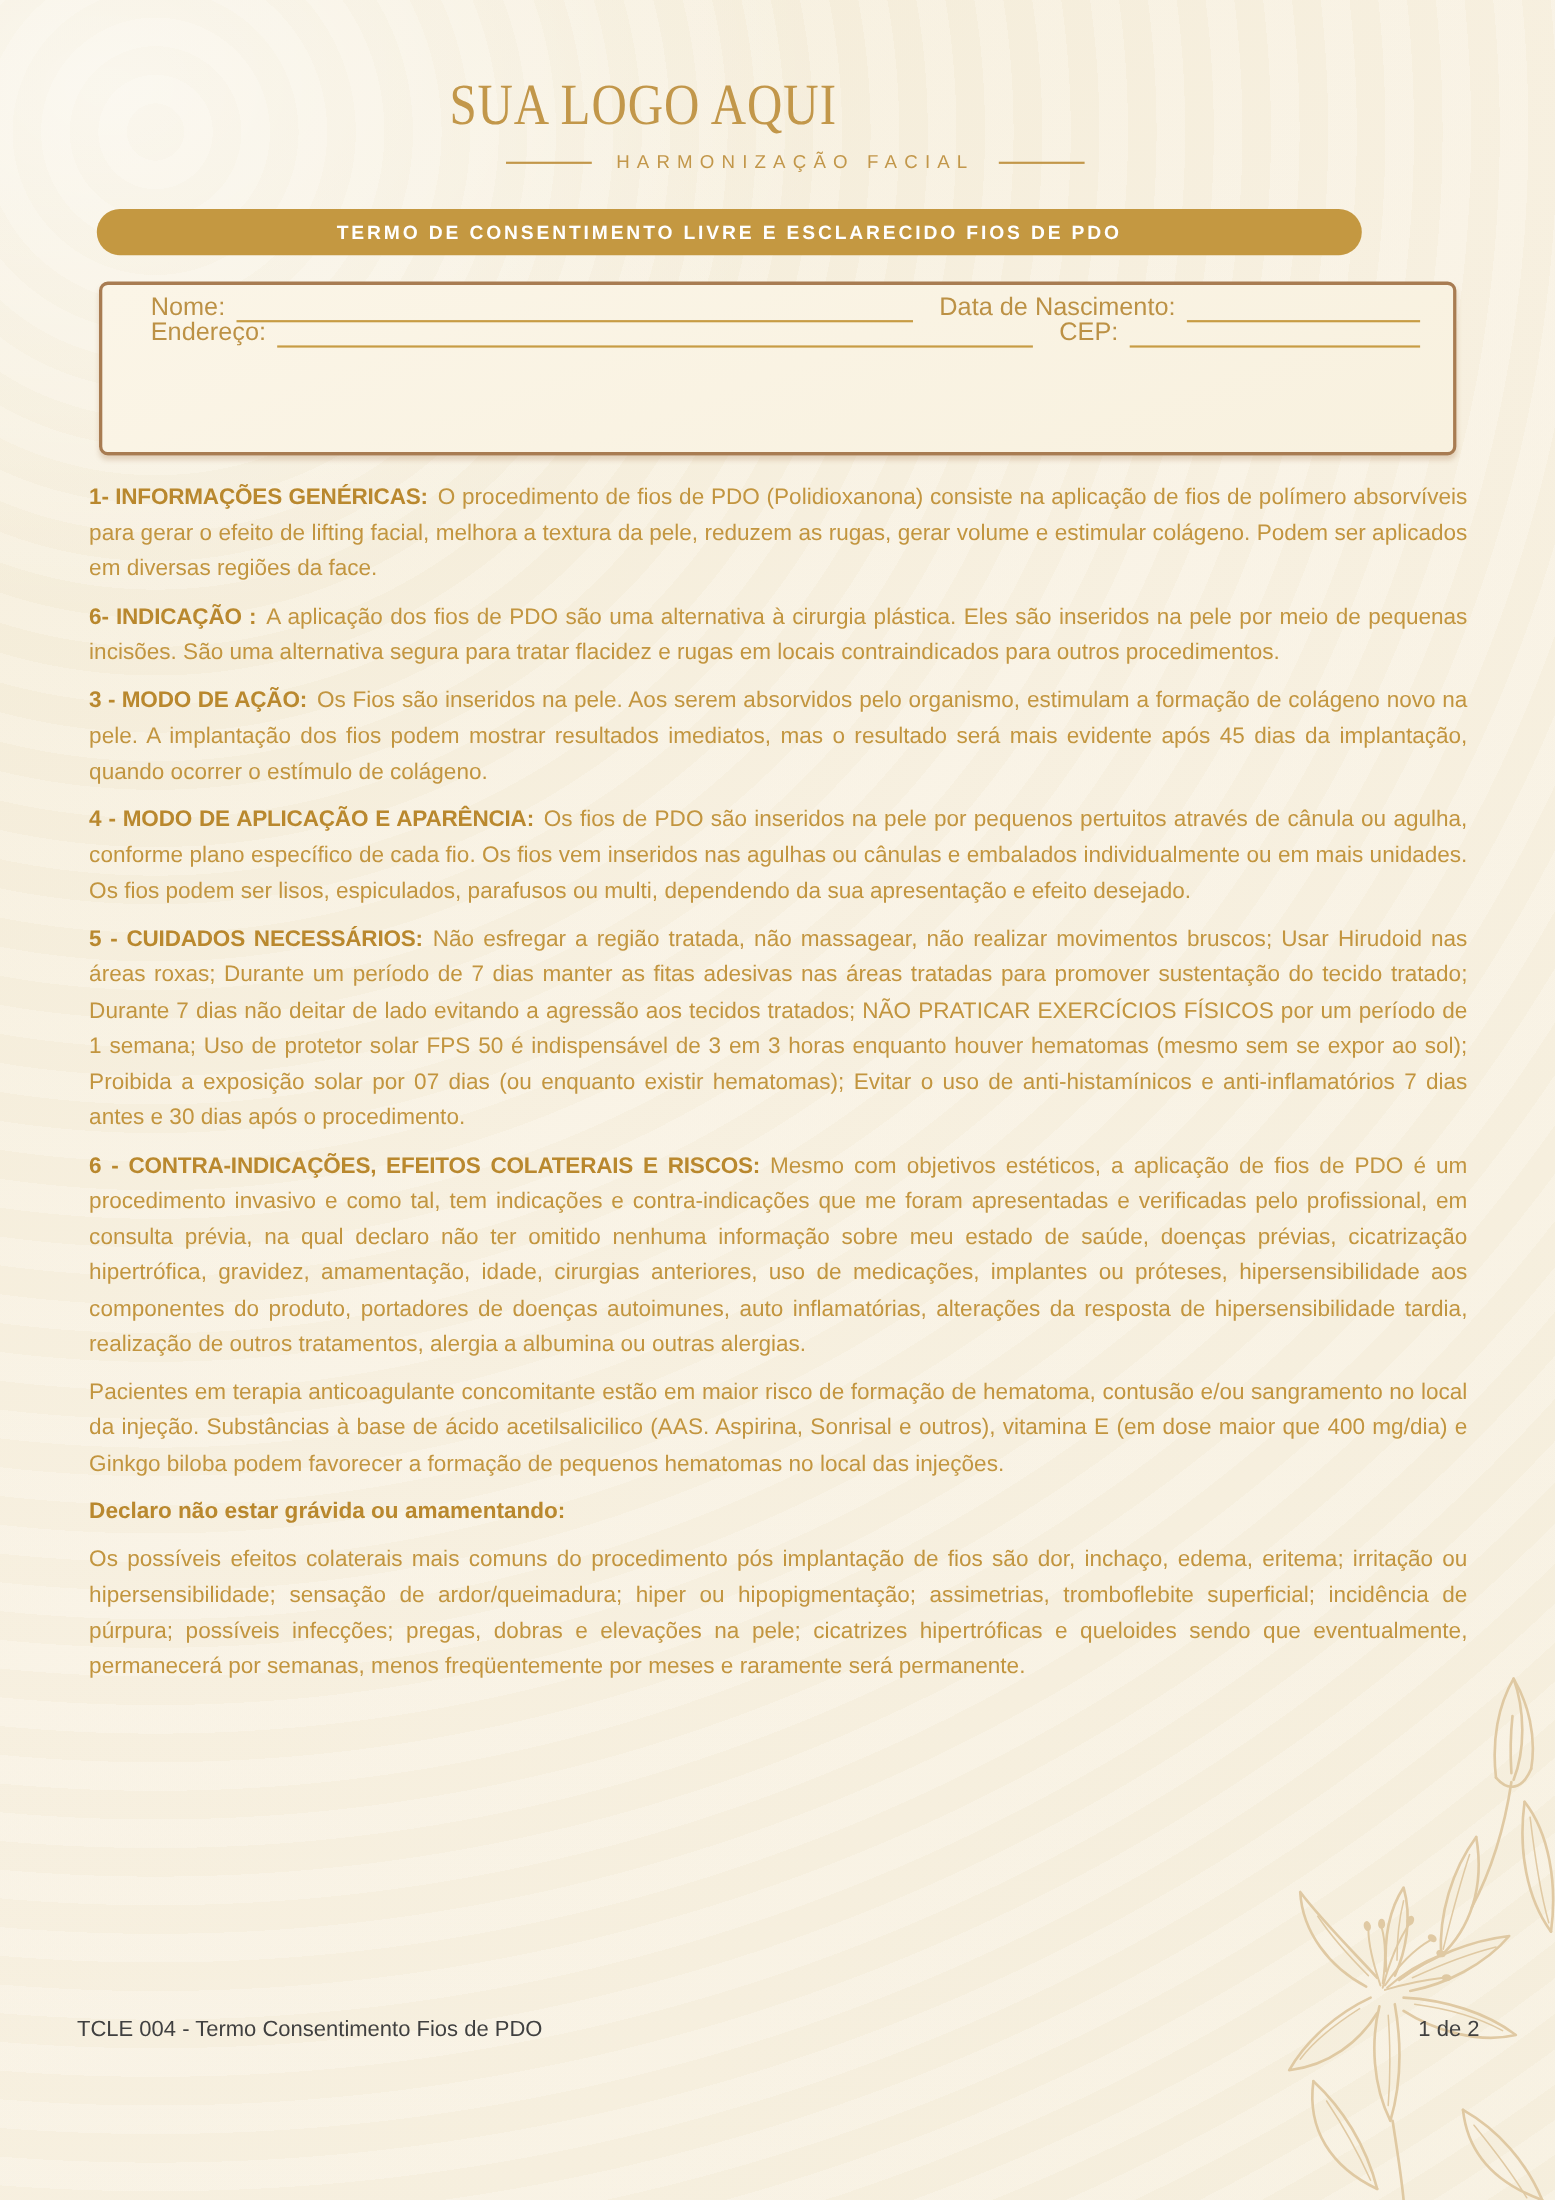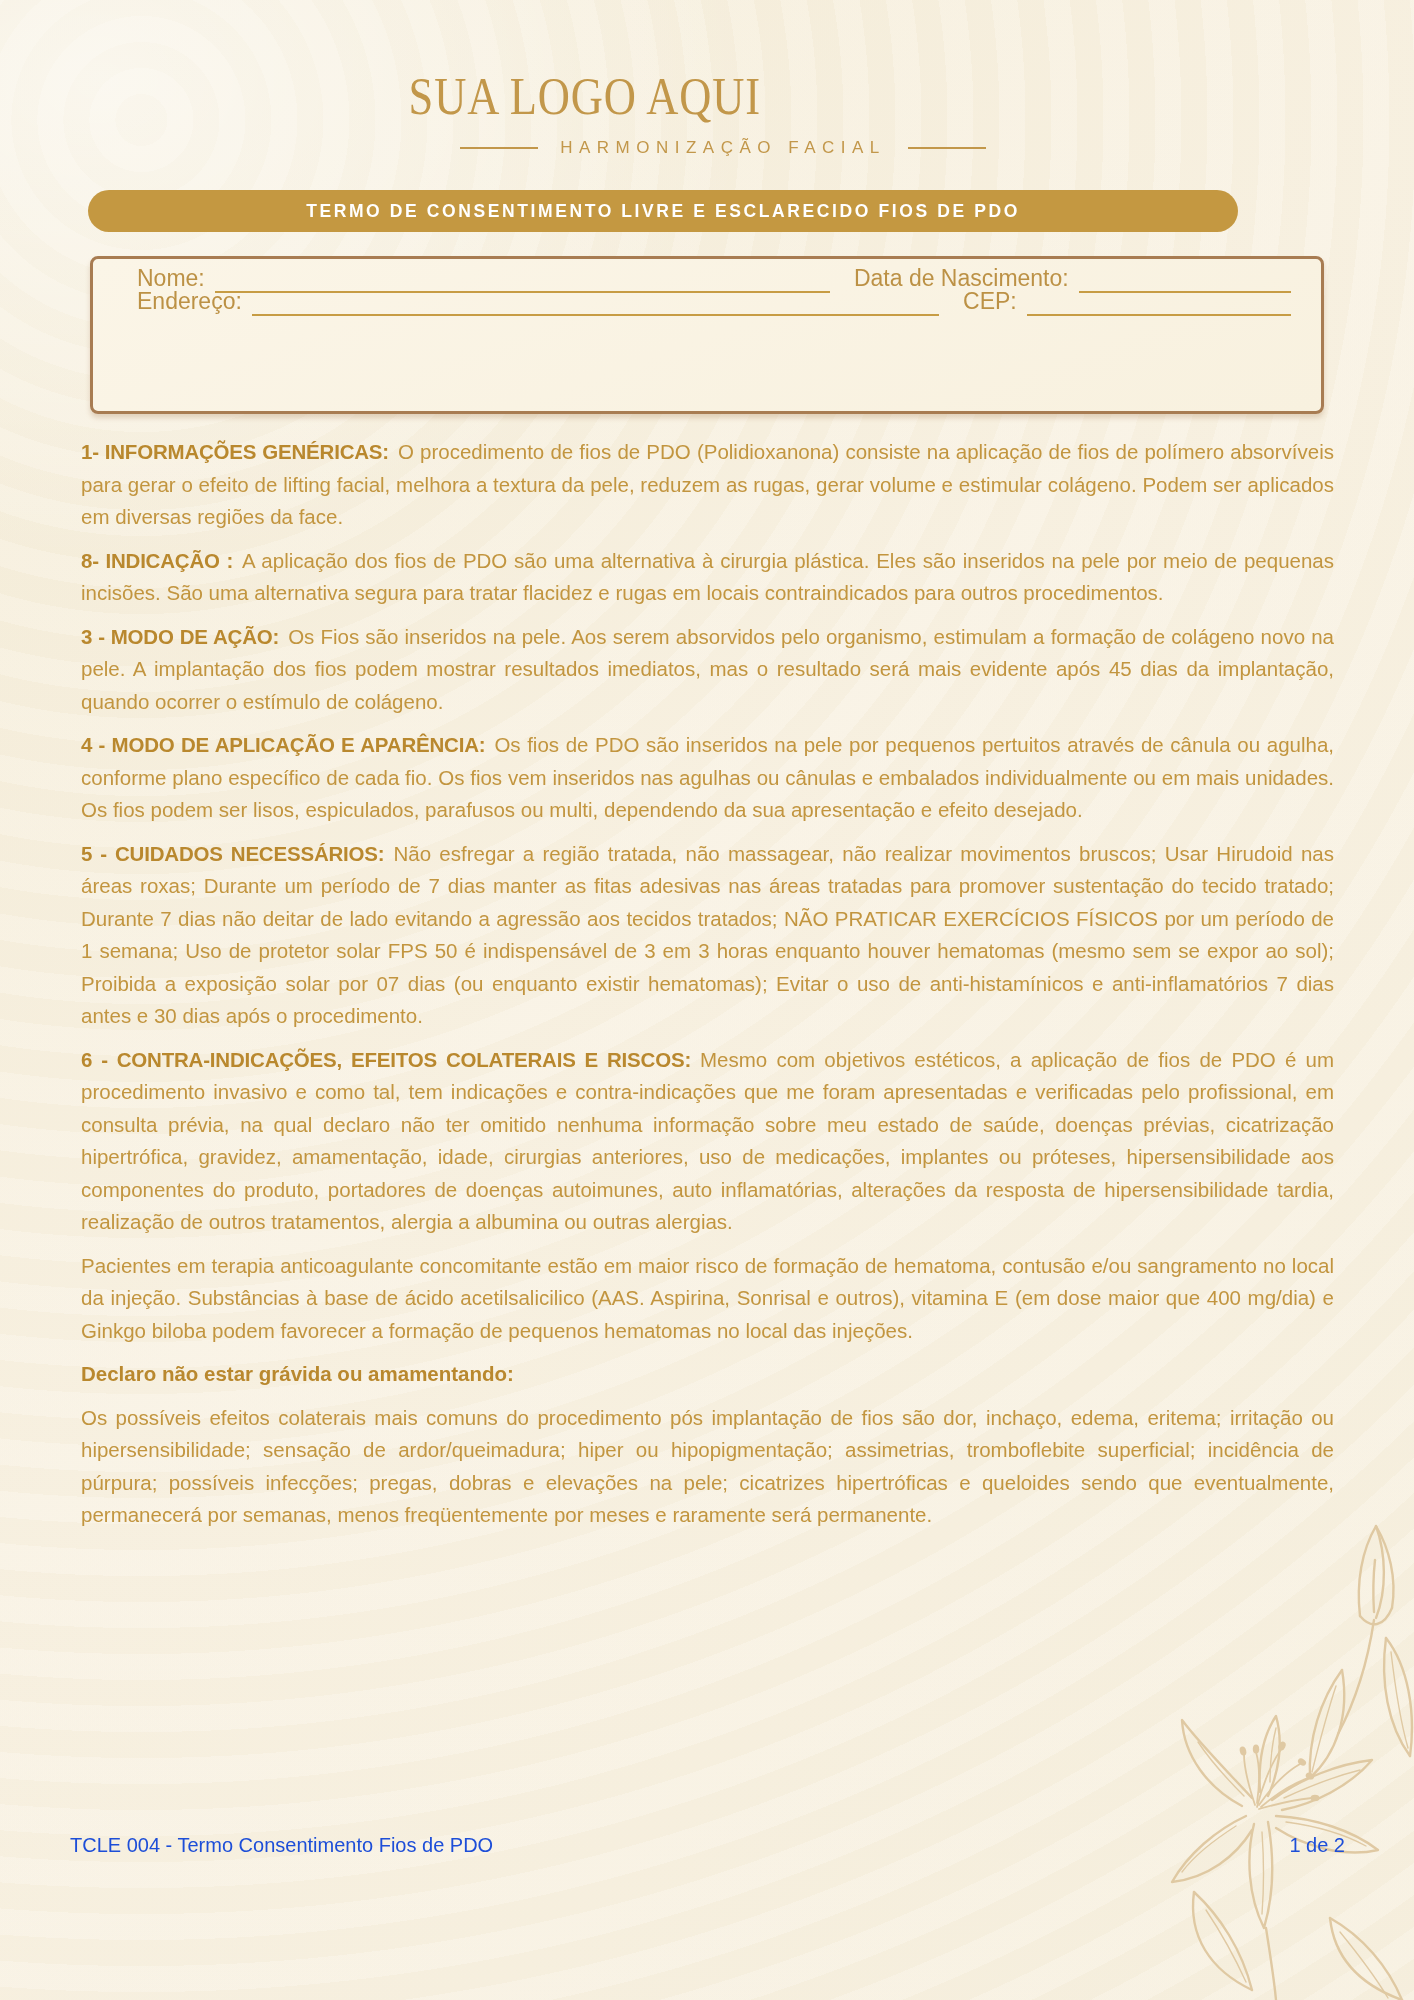--- a/index.html
+++ b/index.html
@@ -53,21 +53,21 @@
   }
   .content p{margin:11px;}
   .section{margin-top:32.5px;}
   .section:first-child{margin-top:0;}
   .sec-head{font-weight:bold;color:#B9882E;padding-right:9px;letter-spacing:-.2px;}
   .bold-line{font-weight:bold;color:#B9882E;}
 
   
   .footer{
     position:absolute;top:1834px;left:70px;width:1275px;display:flex;justify-content:space-between;
-    font-size:20px;color:#1d4ed8;z-index:2;
+    font-size:20px;color:#404040;z-index:2;
   }
 
   
   .flower{position:absolute;right:0;bottom:0;z-index:1;opacity:.92;}
 </style>
 </head>
 <body>
 
 <div class="page">
 
@@ -153,21 +153,21 @@
       <span class="flabel">CEP:</span>
       <span class="fline" style="flex:250 1 0;"></span>
     </div>
   </div>
 
   <div class="content">
     <p class="section">
       <strong class="sec-head">1- INFORMAÇÕES GENÉRICAS:</strong><span>O procedimento de fios de PDO (Polidioxanona) consiste na aplicação de fios de polímero absorvíveis para gerar o efeito de lifting facial, melhora a textura da pele, reduzem as rugas, gerar volume e estimular colágeno. Podem ser aplicados em diversas regiões da face.</span>
     </p>
     <p class="section">
-      <strong class="sec-head">8- INDICAÇÃO :</strong><span>A aplicação dos fios de PDO são uma alternativa à cirurgia plástica. Eles são inseridos na pele por meio de pequenas incisões. São uma alternativa segura para tratar flacidez e rugas em locais contraindicados para outros procedimentos.</span>
+      <strong class="sec-head">6- INDICAÇÃO :</strong><span>A aplicação dos fios de PDO são uma alternativa à cirurgia plástica. Eles são inseridos na pele por meio de pequenas incisões. São uma alternativa segura para tratar flacidez e rugas em locais contraindicados para outros procedimentos.</span>
     </p>
     <p class="section">
       <strong class="sec-head">3 - MODO DE AÇÃO:</strong><span>Os Fios são inseridos na pele. Aos serem absorvidos pelo organismo, estimulam a formação de colágeno novo na pele. A implantação dos fios podem mostrar resultados imediatos, mas o resultado será mais evidente após 45 dias da implantação, quando ocorrer o estímulo de colágeno.</span>
     </p>
     <p class="section">
       <strong class="sec-head">4 - MODO DE APLICAÇÃO E APARÊNCIA:</strong><span>Os fios de PDO são inseridos na pele por pequenos pertuitos através de cânula ou agulha, conforme plano específico de cada fio. Os fios vem inseridos nas agulhas ou cânulas e embalados individualmente ou em mais unidades. Os fios podem ser lisos, espiculados, parafusos ou multi, dependendo da sua apresentação e efeito desejado.</span>
     </p>
     <p class="section">
       <strong class="sec-head">5 - CUIDADOS NECESSÁRIOS:</strong><span>Não esfregar a região tratada, não massagear, não realizar movimentos bruscos; Usar Hirudoid nas áreas roxas; Durante um período de 7 dias manter as fitas adesivas nas áreas tratadas para promover sustentação do tecido tratado; Durante 7 dias não deitar de lado evitando a agressão aos tecidos tratados; NÃO PRATICAR EXERCÍCIOS FÍSICOS por um período de 1 semana; Uso de protetor solar FPS 50 é indispensável de 3 em 3 horas enquanto houver hematomas (mesmo sem se expor ao sol); Proibida a exposição solar  por 07 dias (ou enquanto existir hematomas); Evitar o uso de anti-histamínicos e anti-inflamatórios 7 dias antes e 30 dias após o procedimento.</span>
     </p>

